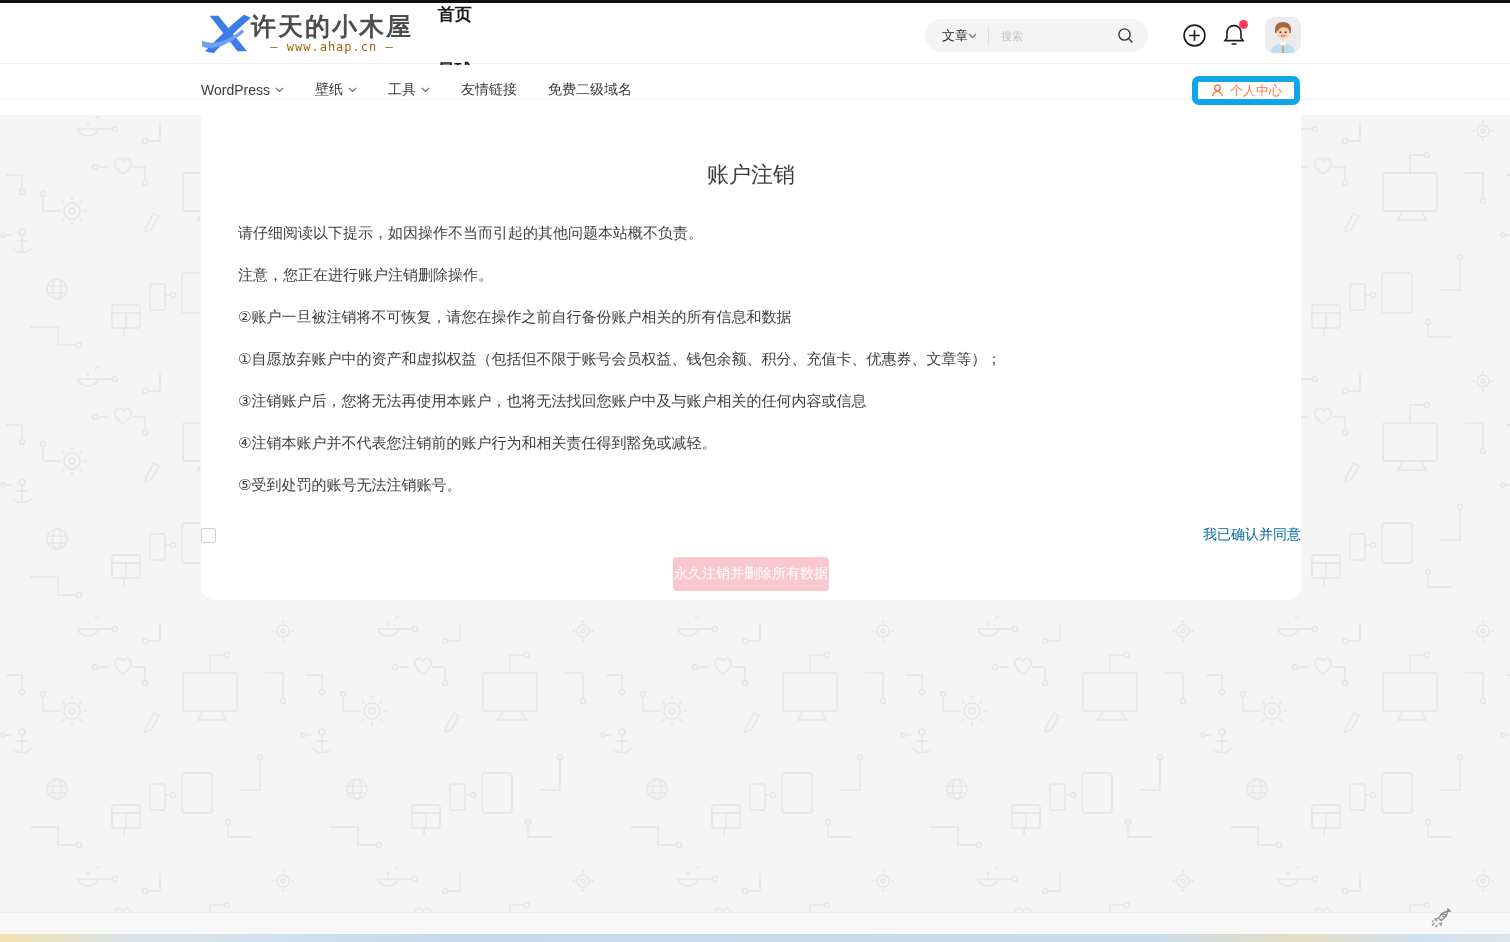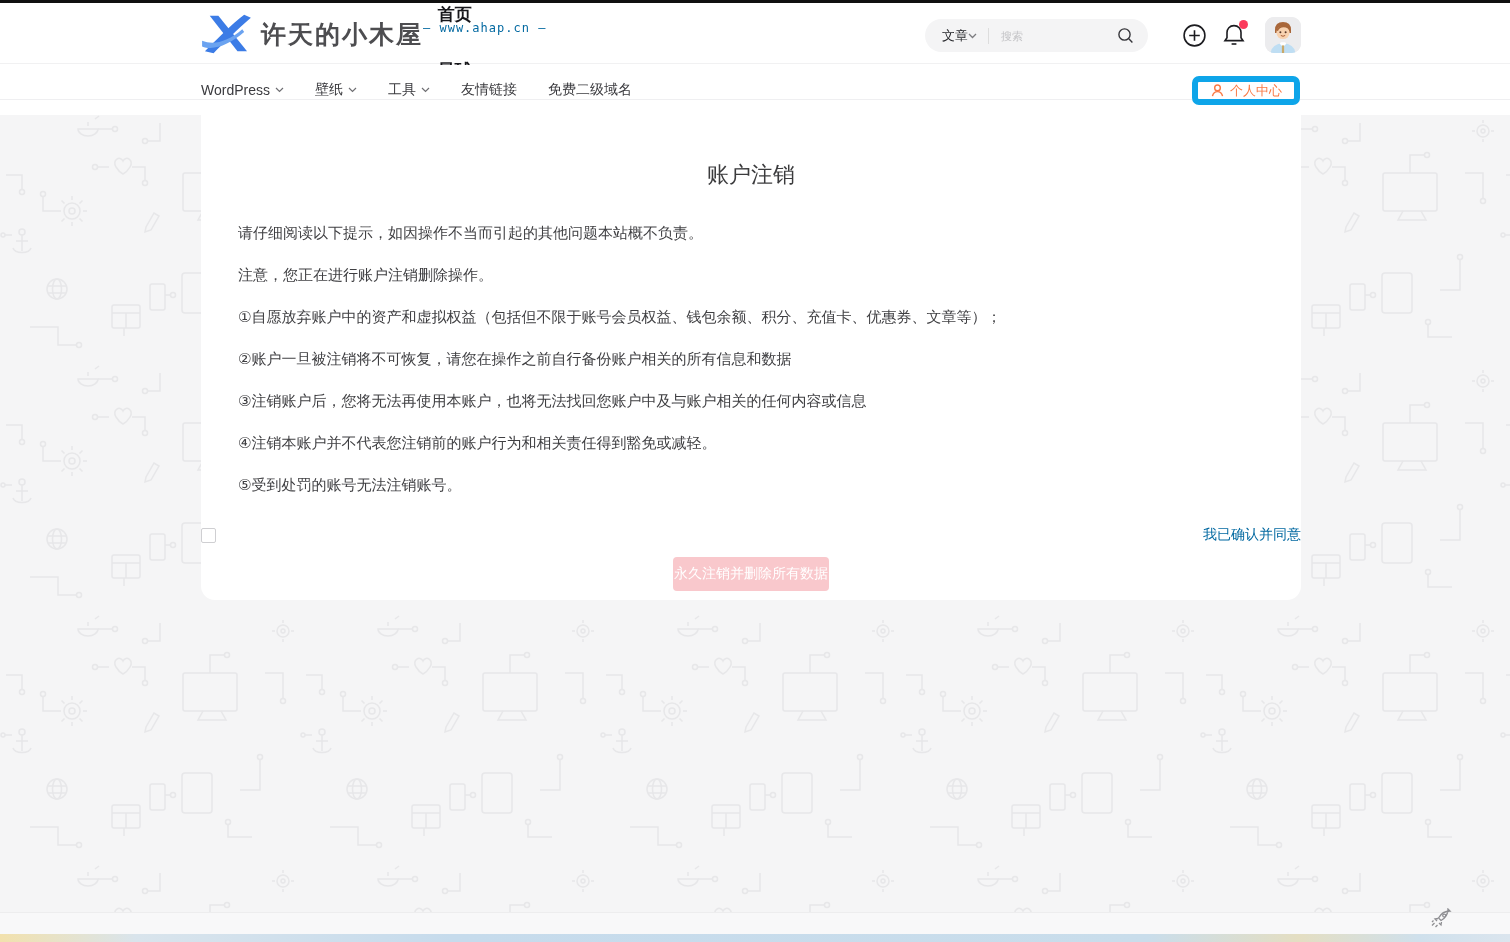--- a/index.html
+++ b/index.html
@@ -12,23 +12,23 @@
   
   .top-strip { position:absolute; top:0; left:0; right:0; height:3px; background:#101010; }
 
   
   .header {
     position:absolute; top:3px; left:0; right:0; height:61px;
     background:#fff; border-bottom:1px solid #f1f1f2;
   }
   .logo { position:absolute; left:201px; top:9px; display:flex; align-items:center; cursor:pointer; }
   .logo-mark { width:50px; height:44px; }
-  .logo-text { margin-left:10px; display:flex; flex-direction:row; align-items:flex-start; }
+  .logo-text { margin-left:0; display:flex; flex-direction:column; align-items:center; }
   .logo-title { font-size:25px; font-weight:700; color:#4d4d50; letter-spacing:2px; line-height:27px; }
-  .logo-sub { font-size:12px; color:#0369a1; letter-spacing:1px; font-family:"DejaVu Sans Mono",monospace; line-height:15px; }
+  .logo-sub { font-size:12px; color:#a16207; letter-spacing:1px; font-family:"DejaVu Sans Mono",monospace; line-height:15px; }
   .main-nav { position:absolute; left:430px; top:0; height:61px; display:flex; align-items:center; gap:33px;flex-direction:column; }
   .main-nav .nav-item {
     font-size:17px; font-weight:700; color:#17171b; cursor:pointer;
     display:flex; align-items:center; gap:3px; white-space:nowrap;
   }
   .vip-star { font-size:15px; line-height:1; }
 
   .search-pill {
     position:absolute; left:925px; top:16px; width:223px; height:33px;
     background:#f4f4f5; border-radius:17px; display:flex; align-items:center;
@@ -298,22 +298,22 @@
     <rect width="1510" height="798" fill="url(#doodle)"></rect>
   </svg>
 </div>
 
 <div class="card">
   <h1 class="card-title">账户注销</h1>
 
   <div class="card-body">
     <p>请仔细阅读以下提示，如因操作不当而引起的其他问题本站概不负责。</p>
     <p>注意，您正在进行账户注销删除操作。</p>
+    <p>②账户一旦被注销将不可恢复，请您在操作之前自行备份账户相关的所有信息和数据</p>
     <p>①自愿放弃账户中的资产和虚拟权益（包括但不限于账号会员权益、钱包余额、积分、充值卡、优惠券、文章等）；</p>
-    <p>②账户一旦被注销将不可恢复，请您在操作之前自行备份账户相关的所有信息和数据</p>
     <p>③注销账户后，您将无法再使用本账户，也将无法找回您账户中及与账户相关的任何内容或信息</p>
     <p>④注销本账户并不代表您注销前的账户行为和相关责任得到豁免或减轻。</p>
     <p>⑤受到处罚的账号无法注销账号。</p>
   </div>
 
   <div class="confirm-row">
     <span class="checkbox"></span>
     <span class="confirm-label">我已确认并同意</span>
   </div>
 

